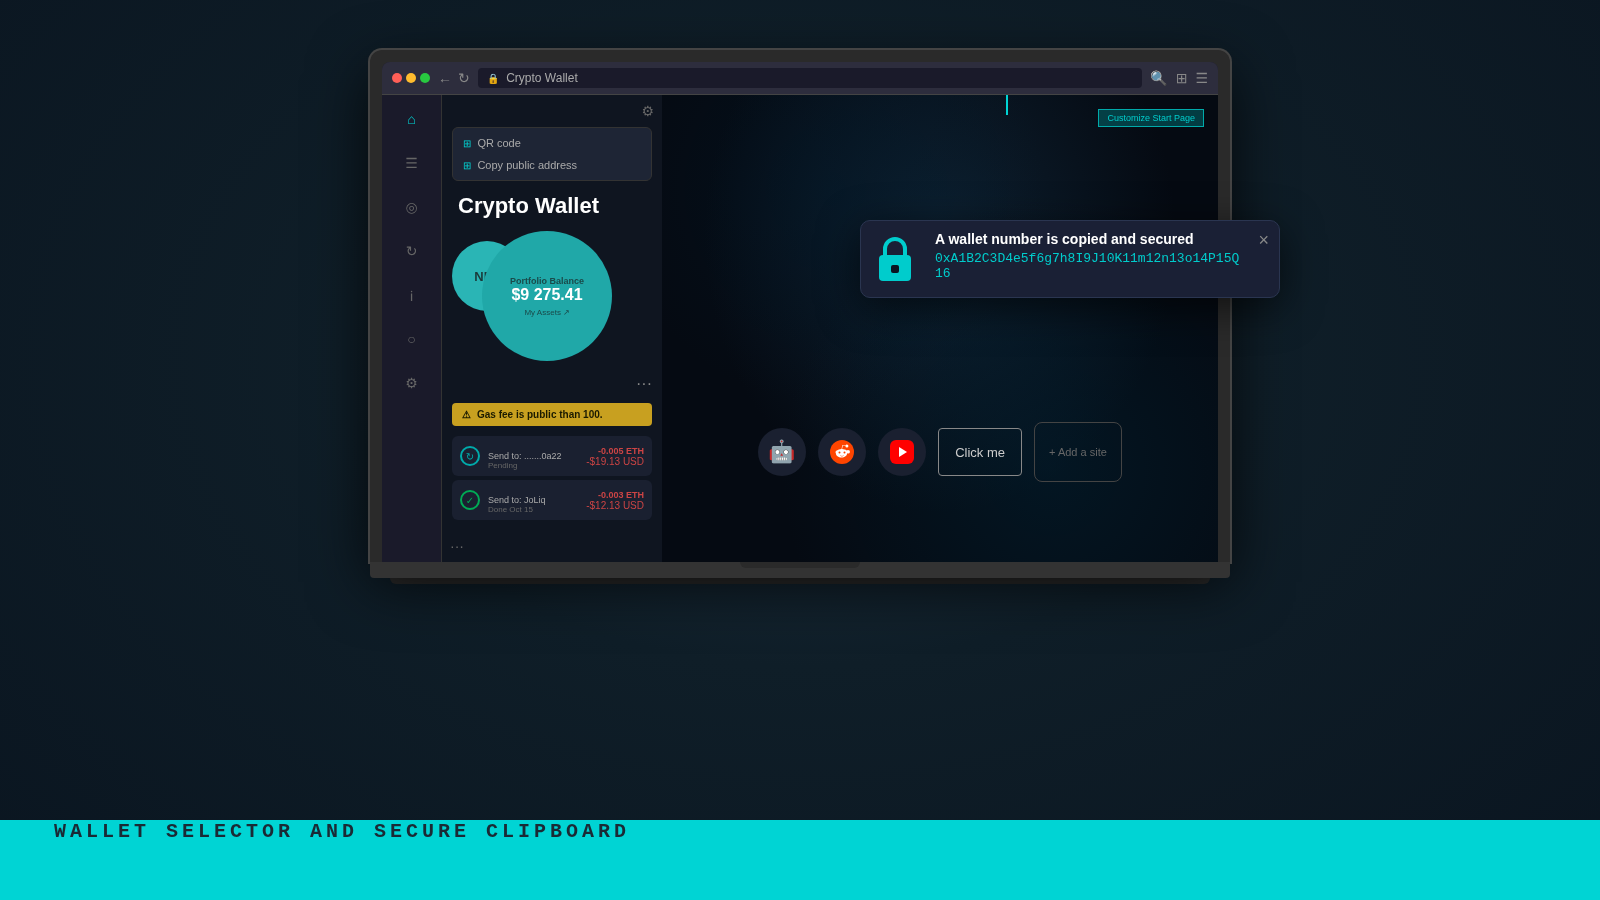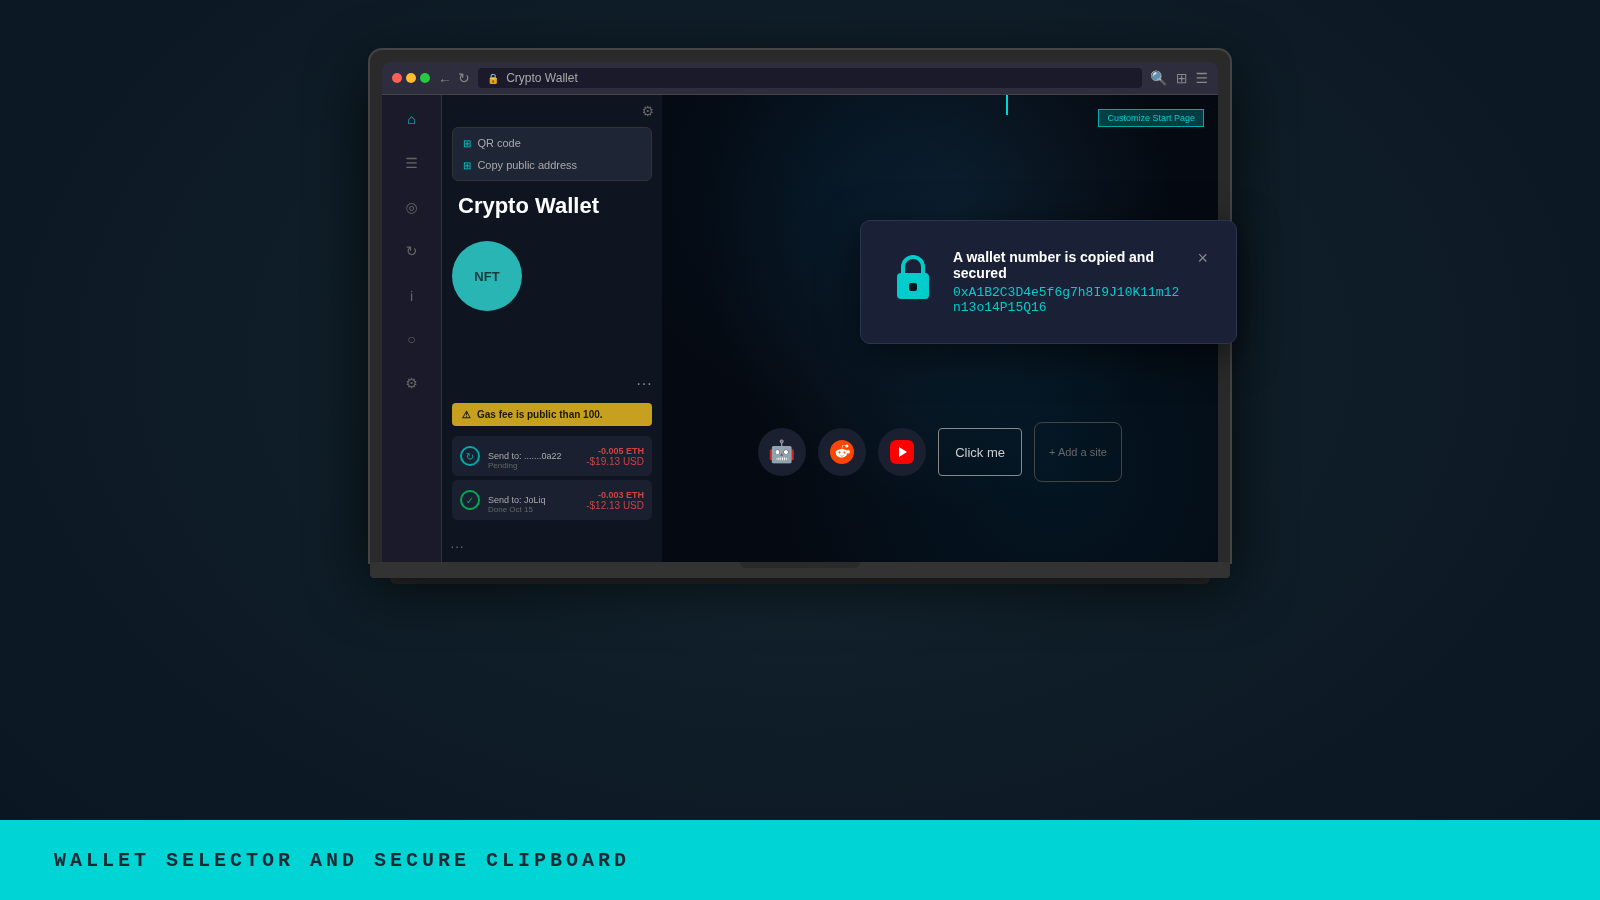--- a/index.html
+++ b/index.html
@@ -15,21 +15,20 @@
 
     
     .bottom-banner {
       position: absolute;
       bottom: 0;
       left: 0;
       right: 0;
       height: 80px;
       background-color: #00d4d4;
       display: flex;
-      align-items: center;
       padding: 0 54px;
       z-index: 10;
     }
 
     .bottom-banner-text {
       color: #1a2a35;
       font-size: 20px;
       font-weight: 700;
       letter-spacing: 4px;
       font-family: 'Courier New', monospace;
@@ -455,25 +454,25 @@
       height: 60px;
       display: flex;
       align-items: center;
     }
 
     
     .notification-popup {
       position: absolute;
       top: 220px;
       left: 860px;
-      width: 377px;
+      width: 420px;
       background: #1a2035;
       border: 1px solid #2a3550;
       border-radius: 10px;
-      padding: 28px;
+      padding: 10px;
       display: flex;
       align-items: flex-start;
       gap: 16px;
       box-shadow: 0 10px 40px rgba(0,0,0,0.6);
       z-index: 100;
     }
 
     .notif-lock-icon {
       width: 48px;
       height: 56px;
@@ -614,20 +613,27 @@
                 <span>Copy public address</span>
               </div>
             </div>
 
             <div class="wallet-title">Crypto Wallet</div>
 
             <div class="wallet-bubble-area">
               <div class="nft-bubble">
                 <span>NFT</span>
               </div>
+              <div class="portfolio-bubble">
+                <span class="portfolio-label">Portfolio Balance</span>
+                <span class="portfolio-value">$9 275.41</span>
+                <span class="my-assets-link">
+                  <span>My Assets</span> ↗
+                </span>
+              </div>
             </div>
 
             <div class="wallet-more">···</div>
 
             <div class="warning-banner">
               <span>⚠</span>
               <span>Gas fee is public than 100.</span>
             </div>
 
             <div class="transaction-list">

